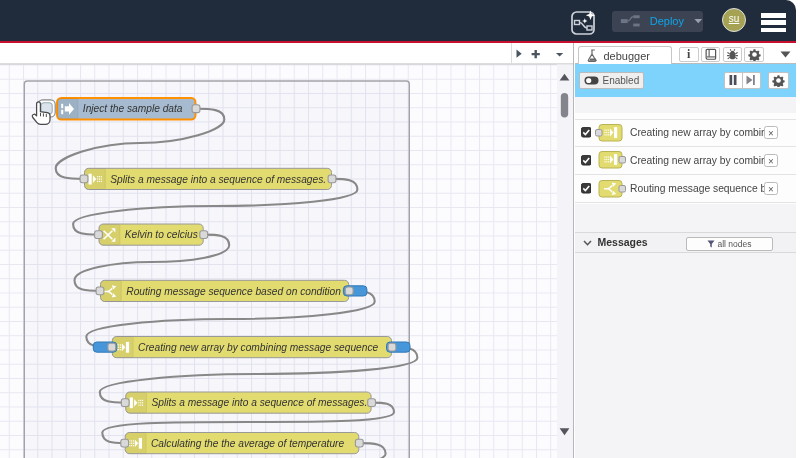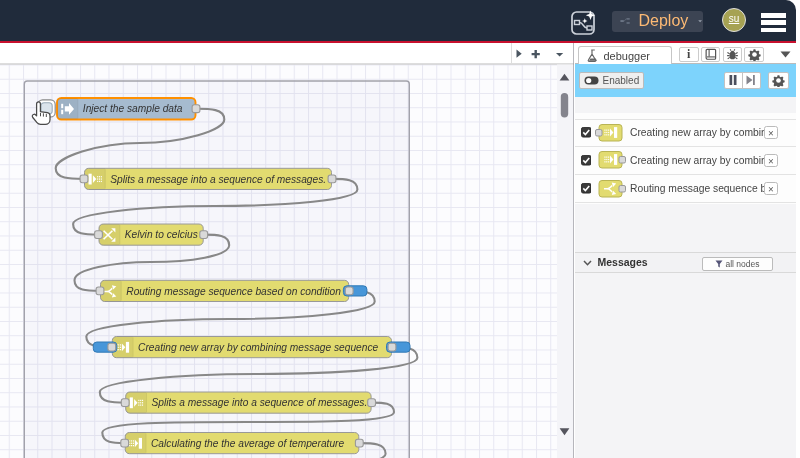--- a/index.html
+++ b/index.html
@@ -1,18 +1,18 @@
 <!DOCTYPE html>
 <html><head><meta charset="utf-8"><style>
 * { margin:0; padding:0; box-sizing:border-box; }
 body { width:800px; height:458px; font-family:"Liberation Sans",sans-serif; background:#fff; overflow:hidden; position:relative; }
 .header { position:absolute; left:0; top:0; width:795.5px; height:43.2px; background:#202b3b; border-bottom:2.6px solid #c8102e; border-top-right-radius:10px; }
 .aiicon { position:absolute; left:570px; top:9px; }
 .deploy { position:absolute; left:611.5px; top:10.5px; width:91px; height:21.5px; background:#3c4453; border-radius:3px; display:flex; align-items:center; }
-.deploy .txt { color:#fdba74; font-size:16px; margin-left:8px; }
+.deploy .txt { color:#0ea5e9; font-size:11px; margin-left:8px; }
 .avatar { position:absolute; left:722px; top:8.3px; width:24px; height:24px; border-radius:50%; background:#a6a253; border:1.8px solid #dedede; color:#fff; font-size:10px; text-align:center; line-height:20px;text-decoration:underline; }
 .burger { position:absolute; left:761px; top:13px; }
 .burger div { width:24.5px; height:4.9px; background:#fff; margin-bottom:2.4px; }
 .sidebar { position:absolute; left:574.5px; top:43px; width:221px; height:415px; background:#f4f4f6; }
 .tabbar { position:absolute; left:0; top:0; width:221px; height:21.3px; background:#fff; border-bottom:1px solid #bbb; }
 .tab { position:absolute; left:3px; top:3px; width:94px; height:18.5px; background:#fff; border:1px solid #c6c6c6; border-bottom:none; border-radius:3px 3px 0 0; display:flex; align-items:center; padding-left:8px; font-size:11px; font-weight:normal; color:#444; }
 .tbtns { position:absolute; left:104.5px; top:3.5px; display:flex; gap:2.3px; }
 .tbtn { width:19.5px; height:15.8px; background:#fff; border:1px solid #ccc; border-radius:2px; display:flex; align-items:center; justify-content:center; }
 .tabchev { position:absolute; right:5px; top:8px; }
 .toolrow { position:absolute; left:0; top:21.3px; width:221px; height:33.2px; background:#7dd3fc; }
@@ -22,21 +22,21 @@
 .psgrp .c + .c { border-left:1px solid #c2c2c2; }
 .gearbtn { position:absolute; left:193.5px; top:7.7px; width:21px; height:17px; background:#fff; border:1px solid #c2c2c2; border-radius:2px; display:flex; align-items:center; justify-content:center; }
 .sechdr { position:absolute; left:0; width:221px; background:#f2f2f4; border-top:1px solid #d9d9d9; border-bottom:1px solid #d9d9d9; font-size:10.5px; font-weight:bold; color:#333; display:flex; align-items:center;margin-top:44px; }
 .chev { display:inline-block; margin:0 6px 0 8px; }
 .bplist { position:absolute; left:0; top:70px; width:221px; height:91px; background:#fdfdfd; padding-top:5.6px; }
 .bprow { height:28.2px; display:flex; align-items:center; border-bottom:1px solid #e3e3e3; padding-left:6px; }
 .bprow:first-child { border-top:1px solid #e3e3e3; }
 .cb { margin-right:4px; display:flex; }
 .bptext { font-size:10.3px; color:#444; white-space:nowrap; overflow:hidden; width:134px; margin-left:4px; }
 .xbtn { width:14px; height:13.5px; border:1px solid #bbb; border-radius:2.5px; background:#fff; color:#555; font-size:7.5px; text-align:center; line-height:13px; flex:0 0 auto; }
-.allnodes { position:absolute; right:23px; top:3.8px; height:13.8px; border:1px solid #bbb; border-radius:2px; background:#fdfdfd; font-size:8.5px; color:#555; font-weight:normal; padding:0 12px; display:flex; align-items:center; }
+.allnodes { position:absolute; right:23px; top:3.8px; height:13.8px; border:1px solid #bbb; border-radius:2px; background:#fdfdfd; font-size:8.5px; color:#555; font-weight:normal; padding:0 20px; display:flex; align-items:center; }
 .uptri { position:absolute; right:5px; top:5px; width:0; height:0; border-left:5px solid transparent; border-right:5px solid transparent; border-bottom:7.5px solid #55555e; }
 </style></head>
 <body>
 <svg width="574" height="415" viewBox="0 43 574 415" style="position:absolute;left:0;top:43px" font-family="'Liberation Sans',sans-serif">
 <defs>
 <pattern id="grid" width="14.25" height="14.25" patternUnits="userSpaceOnUse" patternTransform="translate(8.75,21.75)">
 <path d="M 14.25 0.5 H 0.5 V 14.25" fill="none" stroke="#e7e7f2" stroke-width="1"></path>
 </pattern>
 </defs>
 <rect x="0" y="43" width="574" height="415" fill="#fcfcfe"></rect>
@@ -329,19 +329,19 @@
             <path d="M 12.4 9.8 c2.4,0 2.9,1.7 4.8,3.1"></path>
           </g>
           <path d="M 16.8 3.6 l4.4,1.0 -3.1,3.3 z" fill="#fff"></path>
           <path d="M 16.8 16.0 l4.4,-1.0 -3.1,-3.3 z" fill="#fff"></path>
           <rect x="24" y="6.5" width="6.5" height="6.5" rx="1.5" fill="#d9d9d9" stroke="#999" stroke-width="1"></rect>
         </svg>
 <span class="bptext">Routing message sequence ba</span>
 <span class="xbtn">✕</span>
 </div>
 </div>
-<div class="sechdr" style="top:165px;height:20.5px"><span class="chev"><svg width="9" height="6" viewBox="0 0 9 6">
+<div class="sechdr" style="top:145px;height:20.5px"><span class="chev"><svg width="9" height="6" viewBox="0 0 9 6">
           <path d="M1 1 L4.5 4.7 L8 1" fill="none" stroke="#555" stroke-width="1.5"></path>
         </svg></span>Messages
 <div class="allnodes"><svg width="8" height="8" viewBox="0 0 8 8" style="margin-right:2px">
           <path d="M0.5 0.5 h7 l-2.7 3.4 v3.6 l-1.6 -1 v-2.6 z" fill="#557"></path>
         </svg>all nodes</div>
 </div>
 </div>
 </body></html>

